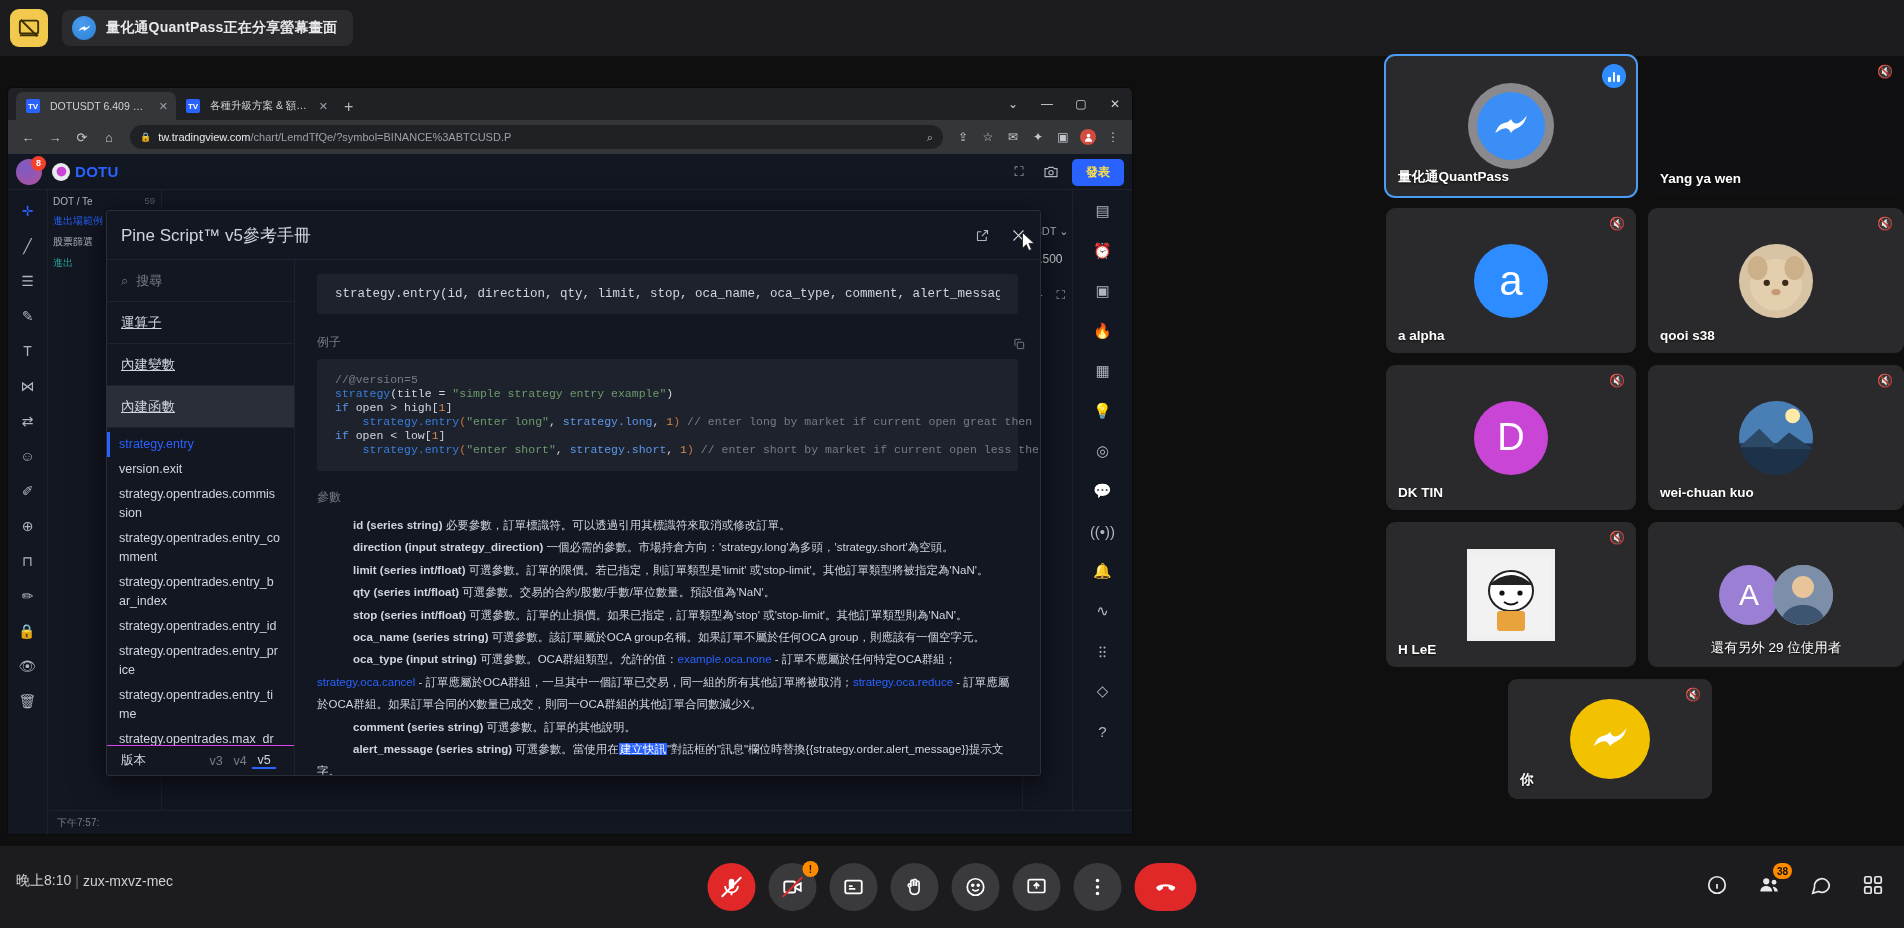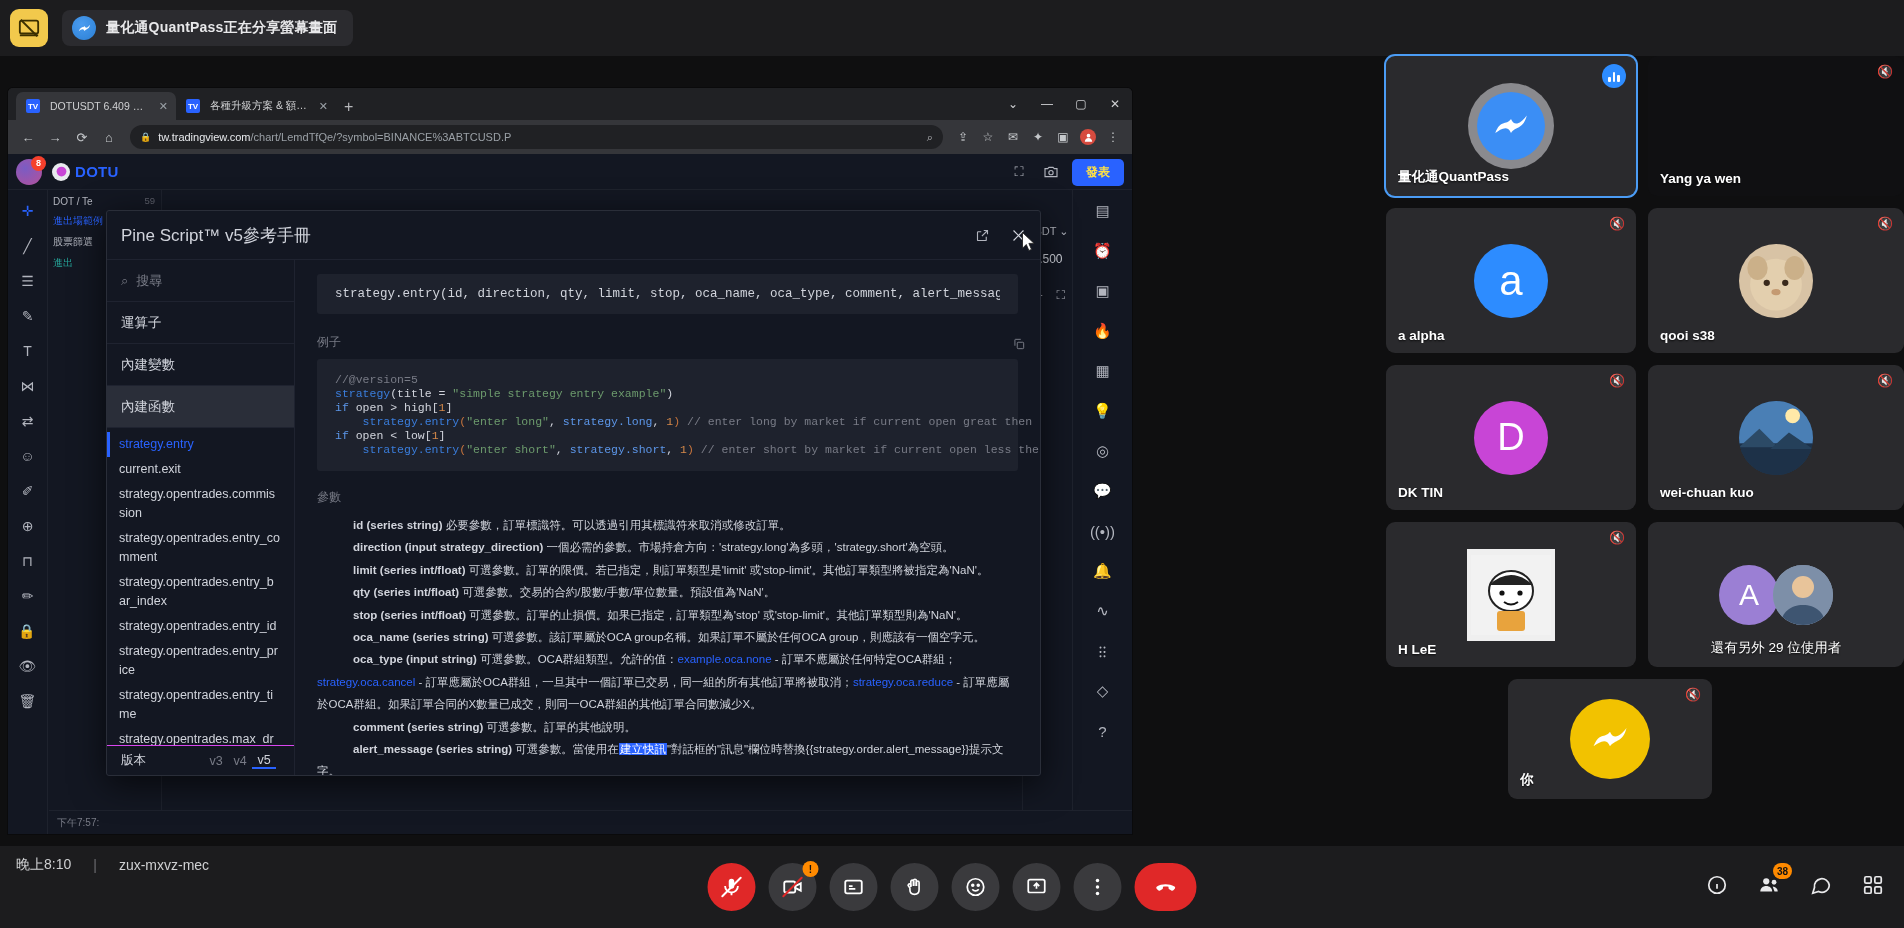--- a/index.html
+++ b/index.html
@@ -171,21 +171,21 @@
              display: flex; align-items: center; justify-content: center; }
   .pine-body { flex: 1; display: flex; min-height: 0; border-top: 1px solid #1f2330; }
 
   .pine-side { width: 188px; border-right: 1px solid #1f2330; display: flex; flex-direction: column; }
   .pine-search { height: 42px; display: flex; align-items: center; gap: 8px; padding: 0 14px;
                  border-bottom: 1px solid #1f2330; }
   .pine-search-ic { color: #787b86; font-size: 13px; }
   .pine-search-ph { color: #787b86; font-size: 13px; }
   .pine-sec {
     height: 42px; display: flex; align-items: center; padding: 0 14px;
-    color: #d1d4dc; font-size: 13.5px; border-bottom: 1px solid #1f2330;
+    color: #d1d4dc; font-size: 13.5px; border-bottom: 1px solid #1f2330; text-decoration: underline;
   }
   .pine-sec.active { background: #2a2e39; }
   .pine-list { flex: 1; overflow: hidden; padding-top: 4px; position: relative; }
   .pine-item {
     padding: 3px 14px 3px 12px; font-size: 12.5px; color: #d1d4dc; line-height: 19px;
     word-break: break-all;
   }
   .pine-item.active { color: #2962ff; border-left: 3px solid #2962ff; padding-left: 9px; }
   .pine-ver {
     height: 30px; border-top: 1px solid #d946ef; display: flex; align-items: center;
@@ -240,21 +240,21 @@
                color: #fff; font-weight: 400; }
   .speak-badge {
     position: absolute; right: 10px; top: 8px; width: 24px; height: 24px; border-radius: 50%;
     background: #2d8cff; display: flex; align-items: center; justify-content: center;
   }
   .bars { display: flex; align-items: flex-end; gap: 2px; height: 11px; }
   .bars i { display: block; width: 2.5px; background: #fff; border-radius: 1px; }
 
   
   .bottombar { position: absolute; left: 0; bottom: 0; width: 1904px; height: 82px; background: #1c1c1e; }
-  .bb-left { position: absolute; left: 16px; top: 10px; display: flex; align-items: center; gap: 22px;
+  .bb-left { position: absolute; left: 16px; top: 26px; display: flex; align-items: center; gap: 4px;
              color: #cfd0d2; font-size: 14px; }
   .bb-sep { color: #6b6b70; }
   .bb-center { position: absolute; left: 50%; top: 17px; transform: translateX(-50%);
                display: flex; align-items: center; gap: 13px; }
   .cbtn { width: 48px; height: 48px; border-radius: 50%; background: #3a3a3d;
           display: flex; align-items: center; justify-content: center; position: relative; }
   .cbtn.red { background: #e02828; }
   .cbtn.endcall { width: 62px; border-radius: 24px; background: #e02828; }
   .cbtn svg { width: 22px; height: 22px; }
   .cbtn .slash {
@@ -501,21 +501,21 @@
         <div class="pine-side">
           <div class="pine-search">
             <span class="pine-search-ic">⌕</span>
             <span class="pine-search-ph">搜尋</span>
           </div>
           <div class="pine-sec">運算子</div>
           <div class="pine-sec">內建變數</div>
           <div class="pine-sec active">內建函數</div>
           <div class="pine-list">
             <div class="pine-item active">strategy.entry</div>
-            <div class="pine-item">current.exit</div>
+            <div class="pine-item">version.exit</div>
             <div class="pine-item">strategy.opentrades.commission</div>
             <div class="pine-item">strategy.opentrades.entry_comment</div>
             <div class="pine-item">strategy.opentrades.entry_bar_index</div>
             <div class="pine-item">strategy.opentrades.entry_id</div>
             <div class="pine-item">strategy.opentrades.entry_price</div>
             <div class="pine-item">strategy.opentrades.entry_time</div>
             <div class="pine-item">strategy.opentrades.max_drawdown</div>
           </div>
           <div class="pine-ver">
             <span class="ver-label">版本</span>

